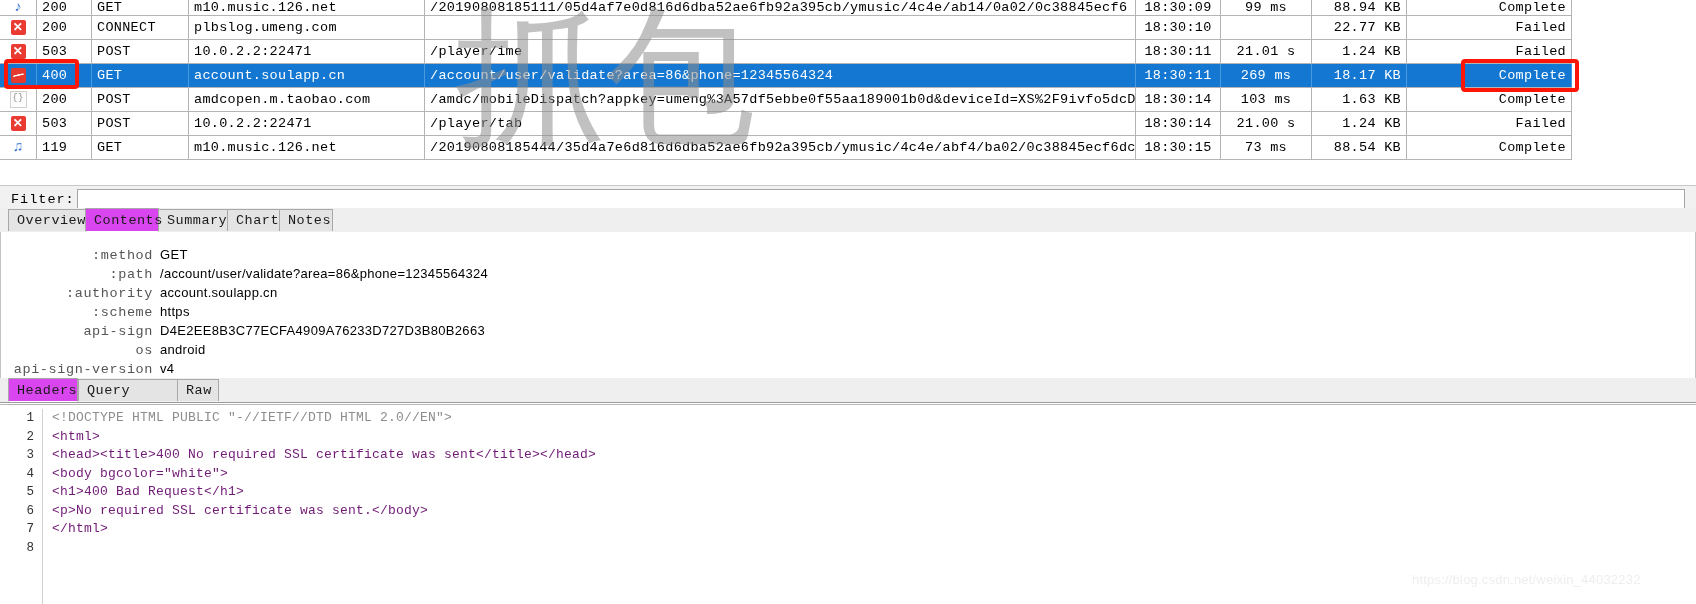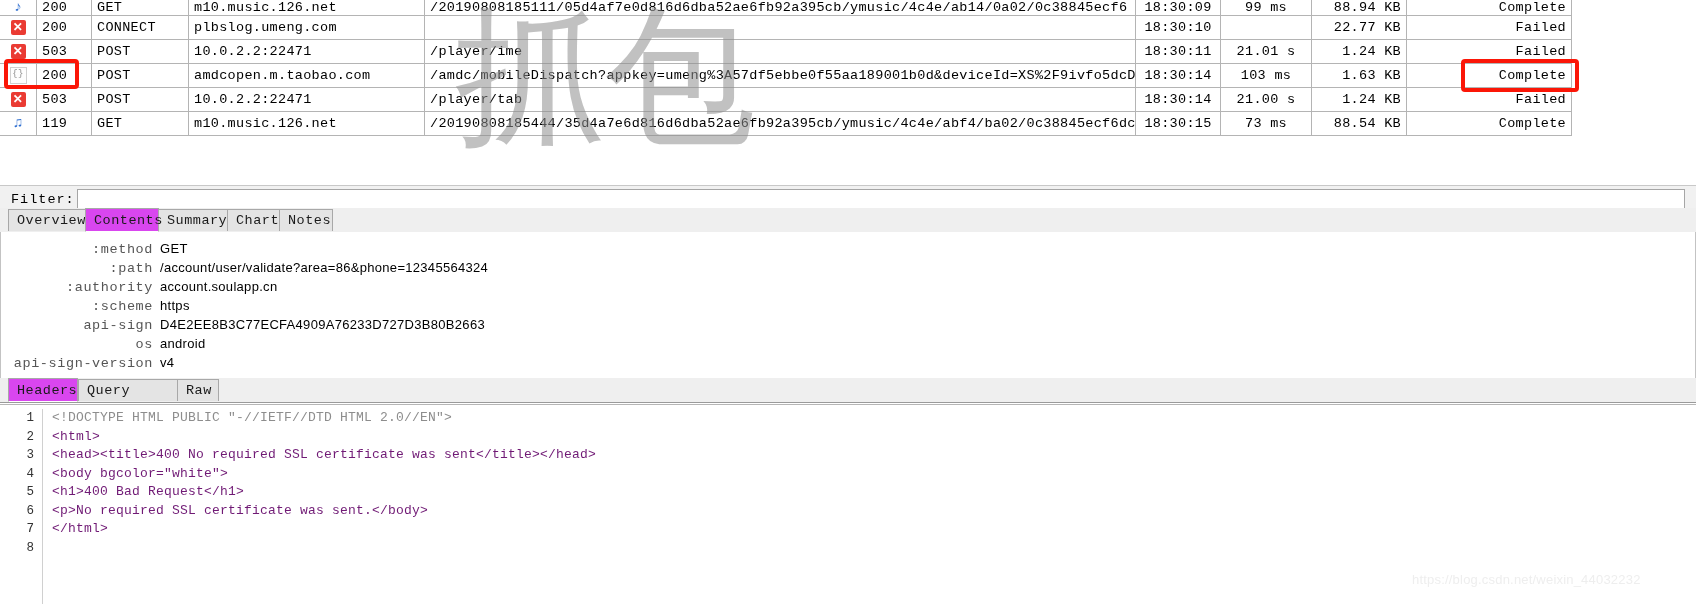--- a/index.html
+++ b/index.html
@@ -147,20 +147,33 @@
       <td class="c-code">503</td>
       <td class="c-method">POST</td>
       <td class="c-host">10.0.2.2:22471</td>
       <td class="c-path">/player/ime</td>
       <td class="c-time">18:30:11</td>
       <td class="c-dur">21.01 s</td>
       <td class="c-size">1.24 KB</td>
       <td class="c-status">Failed</td>
     </tr>
 
+    <tr class="sel">
+      <td class="c-icon">
+        <span class="ico ico-chart"></span>
+      </td>
+      <td class="c-code">400</td>
+      <td class="c-method">GET</td>
+      <td class="c-host">account.soulapp.cn</td>
+      <td class="c-path">/account/user/validate?area=86&amp;phone=12345564324</td>
+      <td class="c-time">18:30:11</td>
+      <td class="c-dur">269 ms</td>
+      <td class="c-size">18.17 KB</td>
+      <td class="c-status">Complete</td>
+    </tr>
 
     <tr>
       <td class="c-icon">
         <span class="ico ico-json">{}</span>
       </td>
       <td class="c-code">200</td>
       <td class="c-method">POST</td>
       <td class="c-host">amdcopen.m.taobao.com</td>
       <td class="c-path">/amdc/mobileDispatch?appkey=umeng%3A57df5ebbe0f55aa189001b0d&amp;deviceId=XS%2F9ivfo5dcDAFmvCiDFU</td>
       <td class="c-time">18:30:14</td>
@@ -207,21 +220,21 @@
 
 <div class="tabstrip upper">
   <div class="tab" style="left:8px;width:78px;">Overview</div>
   <div class="tab active" style="left:85px;width:74px;">Contents</div>
   <div class="tab" style="left:158px;width:70px;">Summary</div>
   <div class="tab" style="left:227px;width:53px;">Chart</div>
   <div class="tab" style="left:279px;width:54px;">Notes</div>
 </div>
 
 <div class="hdr-pane">
-  <div style="padding-top:7px;">
+  <div style="padding-top:13px;">
     <div class="hdr-row">
       <span class="hdr-key">:method</span><span class="hdr-val">GET</span>
     </div>
     <div class="hdr-row">
       <span class="hdr-key">:path</span><span class="hdr-val">/account/user/validate?area=86&amp;phone=12345564324</span>
     </div>
     <div class="hdr-row">
       <span class="hdr-key">:authority</span><span class="hdr-val">account.soulapp.cn</span>
     </div>
     <div class="hdr-row">

